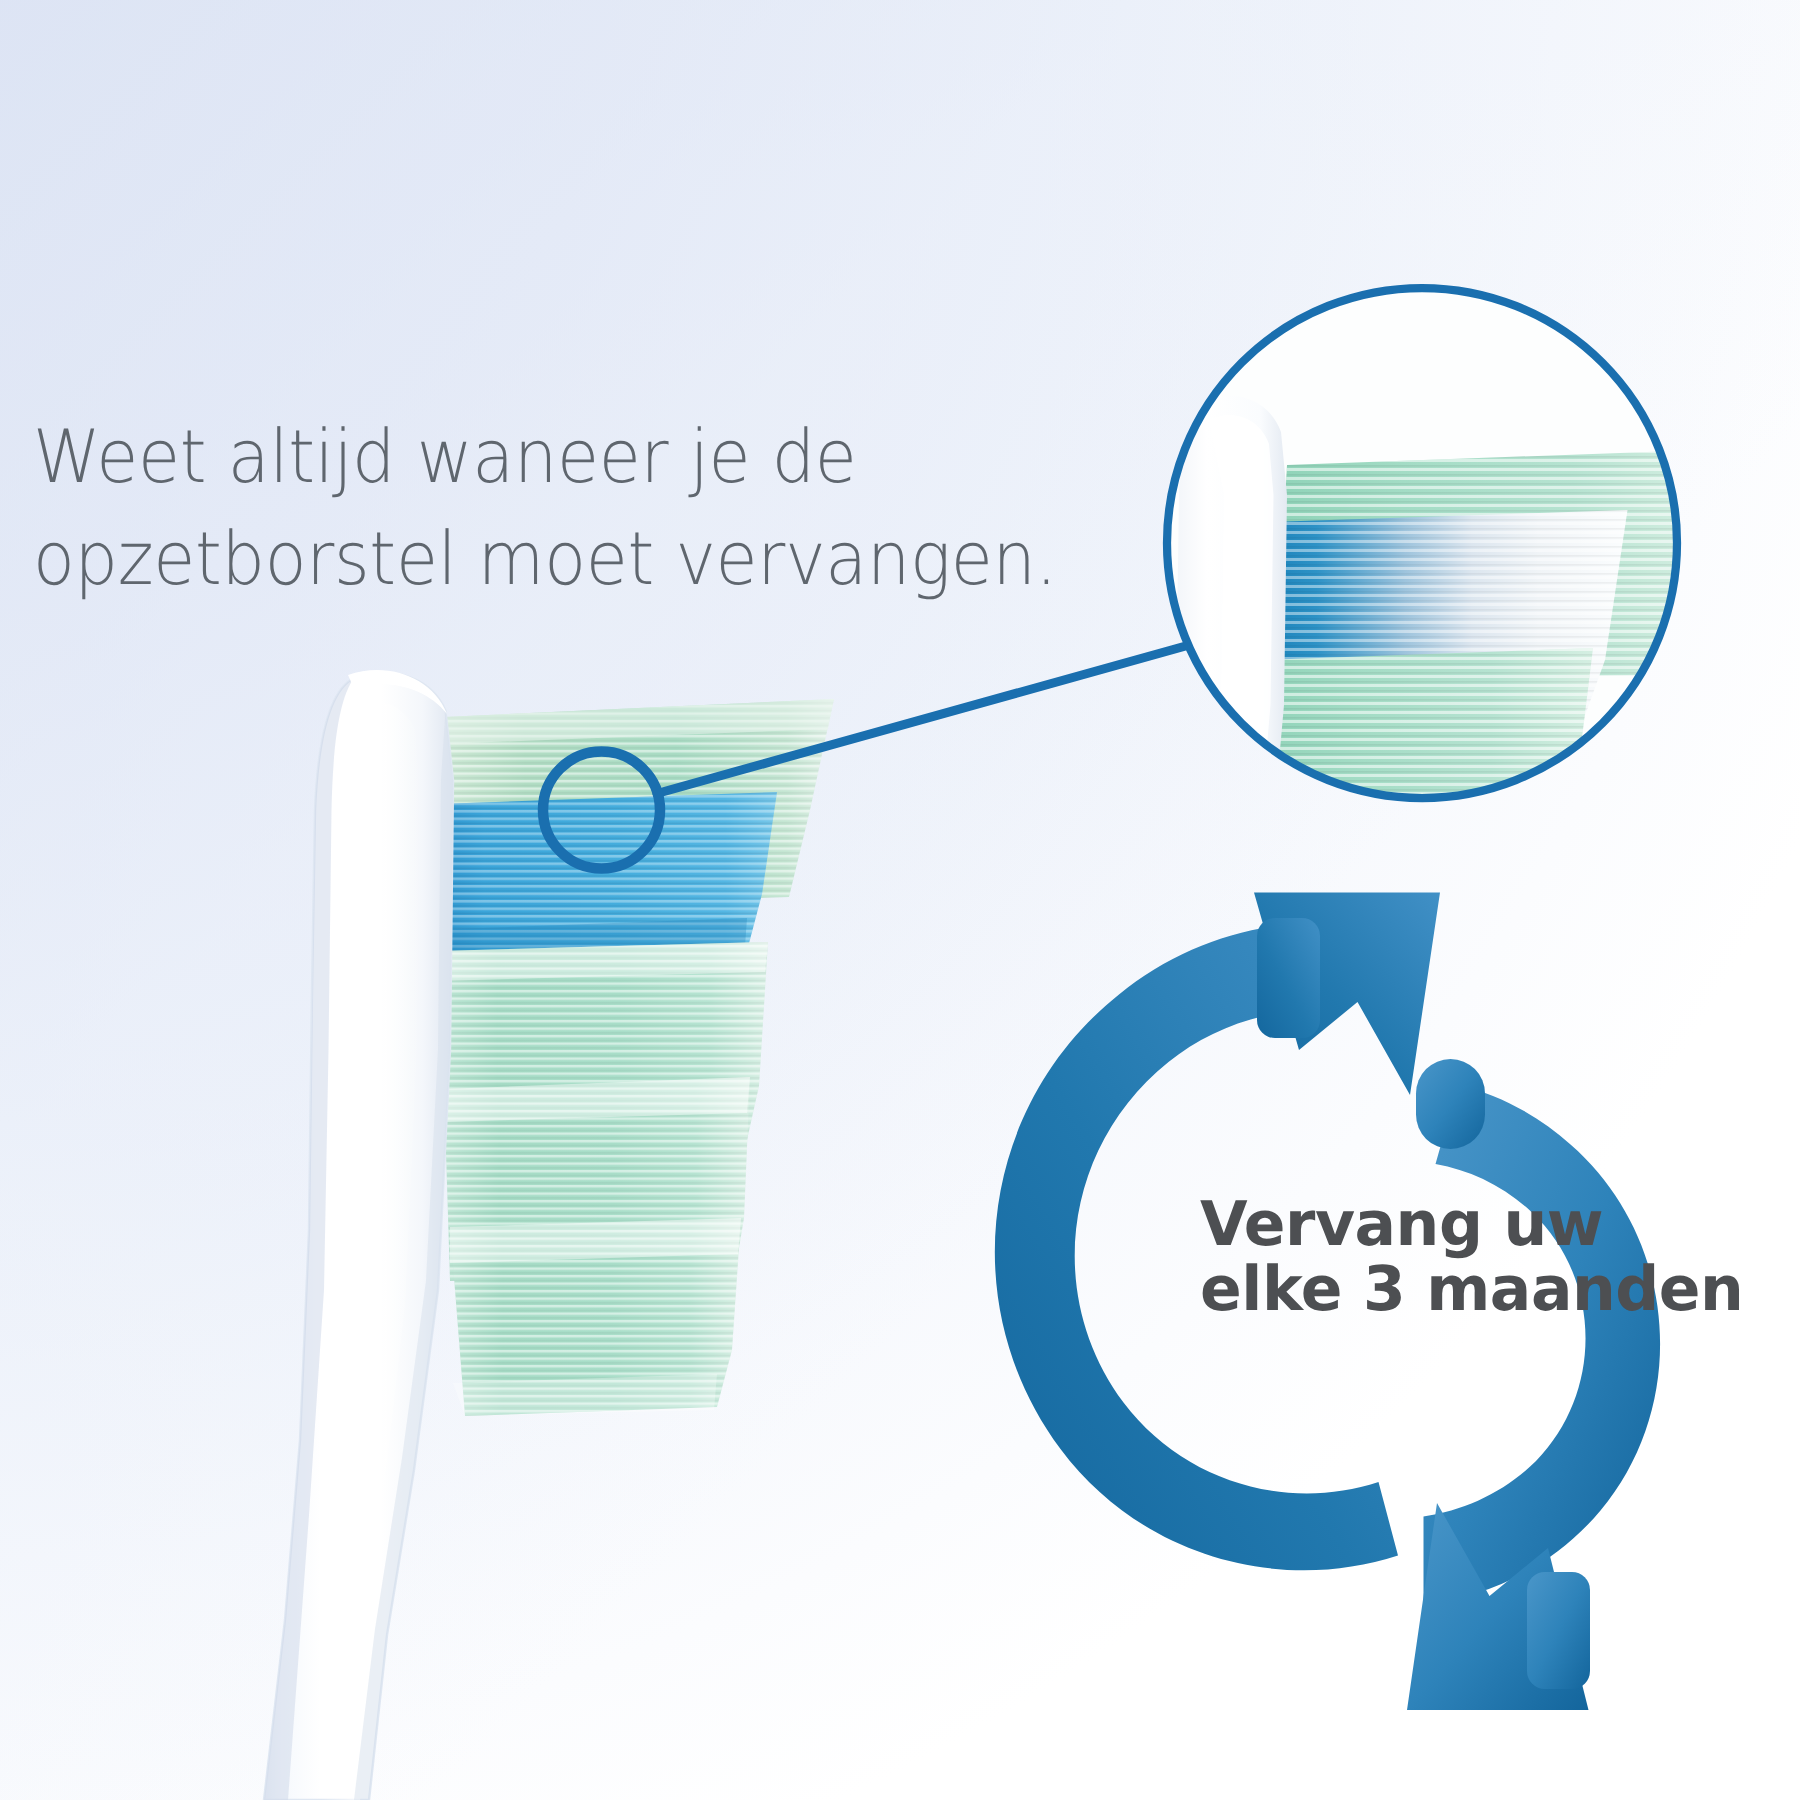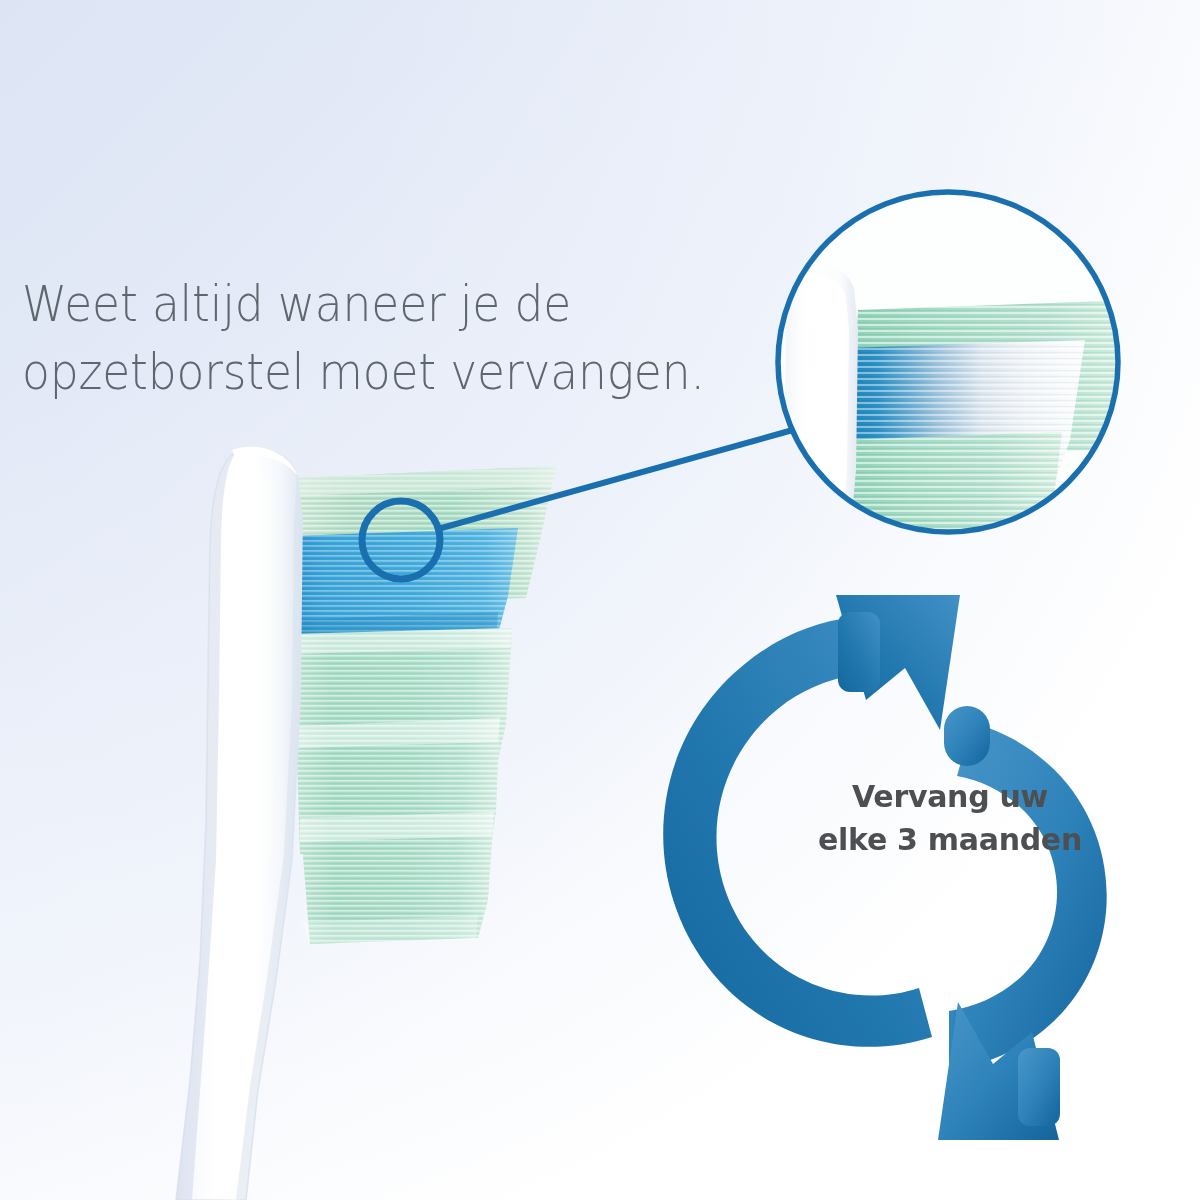--- a/index.html
+++ b/index.html
@@ -31,23 +31,23 @@
   .headline .l{display:block;white-space:nowrap;}
 
   
   .layer{position:absolute;left:0;top:0;width:1200px;height:1200px;}
   #brushLayer{z-index:10;}
   #calloutLayer{z-index:30;}
   #badgeLayer{z-index:20;}
 
   
   .badge-text{
-    position:absolute;left:800px;top:775px;width:300px;
-    text-align:center;color:#4d4f52;
-    font-size:30px;line-height:43px;font-weight:600;
+    position:absolute;left:800px;top:795px;width:300px;
+    text-align:left;color:#4d4f52;
+    font-size:41px;line-height:43px;font-weight:600;
     font-family:"DejaVu Sans","Liberation Sans",sans-serif;
     z-index:35;letter-spacing:-0.3px;
   }
   .badge-text .l{display:block;white-space:nowrap;}
 </style>
 </head>
 <body>
 
 <div id="stage">
 

